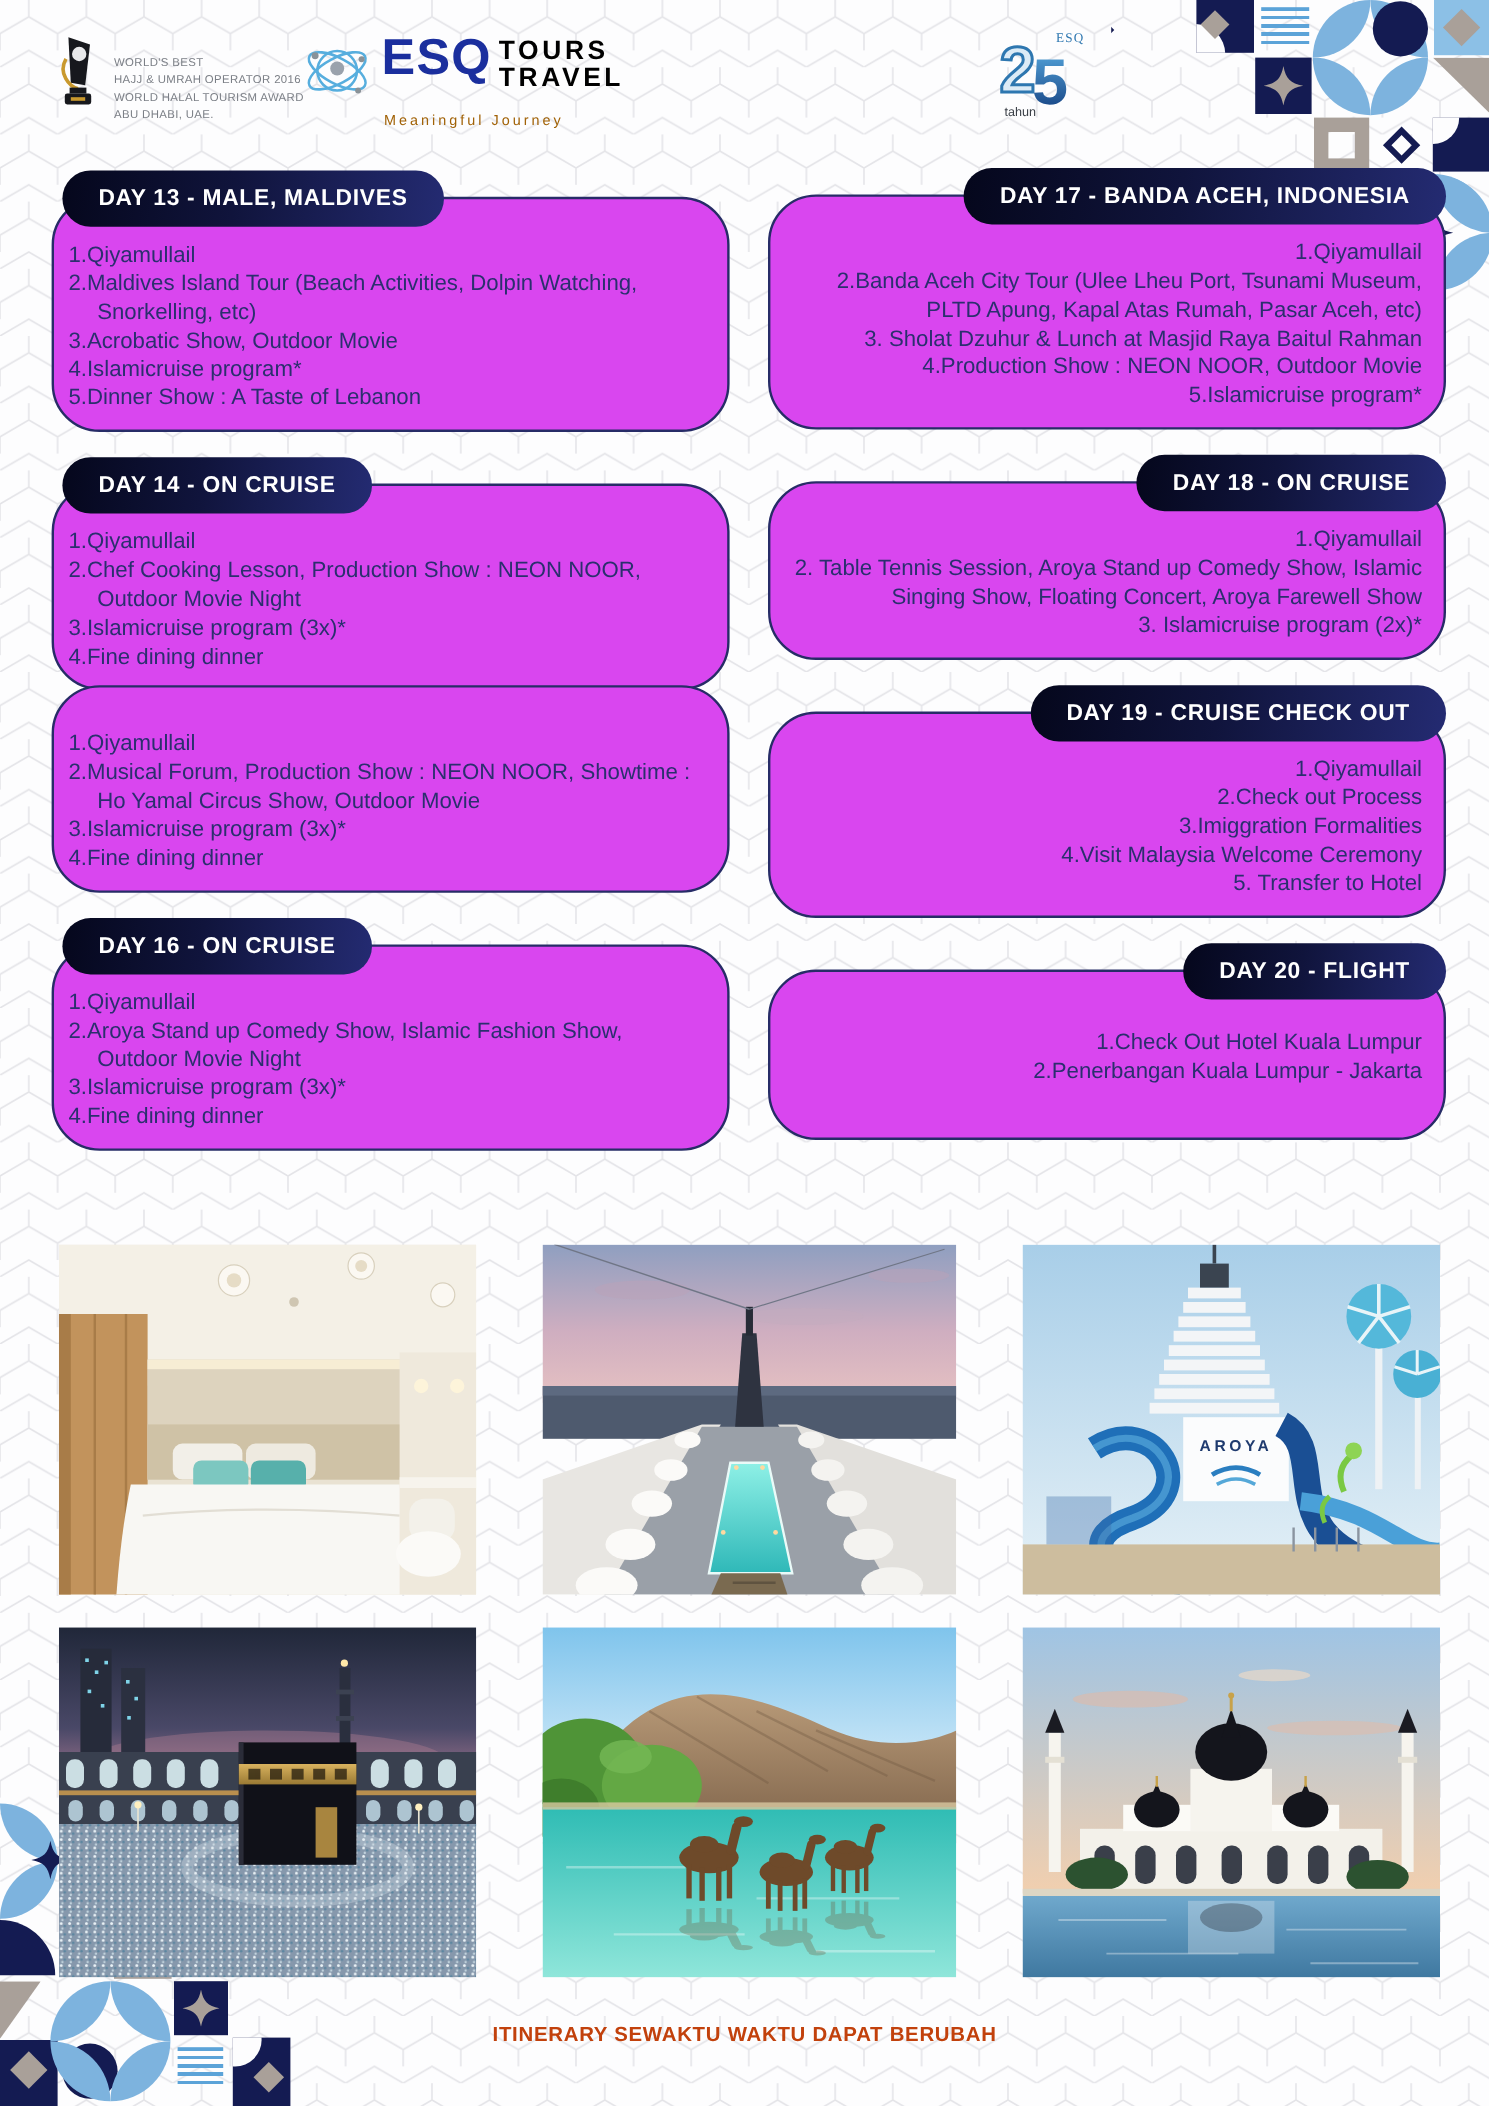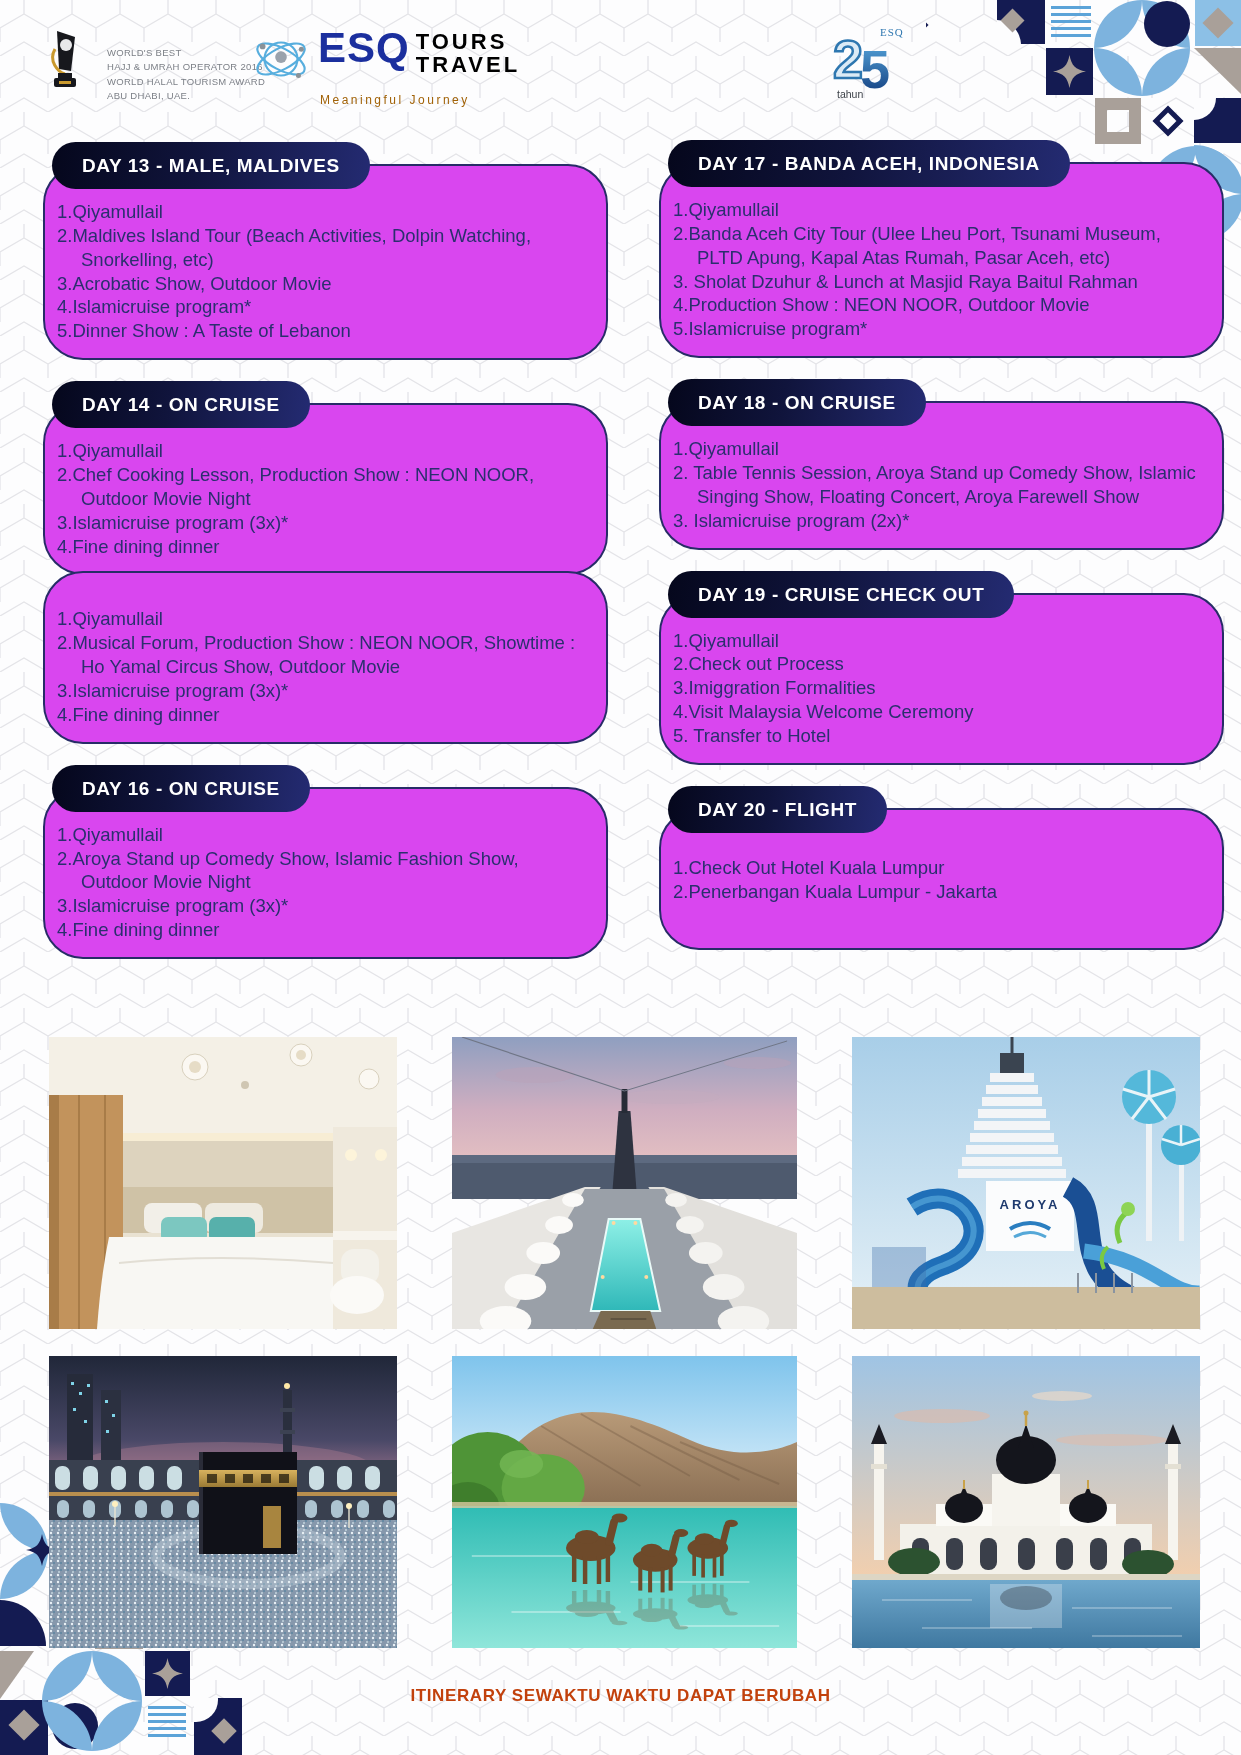--- a/index.html
+++ b/index.html
@@ -28,21 +28,21 @@
   .leaf-b{ border-radius:100% 0 100% 0; }
   .q-tr  { border-radius:0 100% 0 0; }
   .stripes { background:repeating-linear-gradient(180deg,#5ba3d8 0 3px,rgba(0,0,0,0) 3px 7px); }
   .frame { border:12px solid #a9a099; background:transparent; }
   .ringd { border:5px solid #141b52; background:transparent; transform:rotate(45deg); }
   .tri-tr{ background:#a9a099; clip-path:polygon(0 0,100% 0,100% 100%); }
   .tri-tl{ background:#a9a099; clip-path:polygon(0 0,100% 0,0 100%); }
   .star4 { position:absolute; }
   
   header { position:absolute; inset:0 auto auto 0; width:100%; height:140px; z-index:3; }
-  .award { position:absolute; left:45px; top:26px; display:flex; gap:22px; }
+  .award { position:absolute; left:45px; top:26px; display:flex; gap:10px; }
   .award-lines { padding-top:20px; font-size:9.5px; line-height:1.5; color:#7b7f86; letter-spacing:.3px; }
   .esq-logo { position:absolute; left:250px; top:28px; }
   .esq-row { display:flex; align-items:flex-start; gap:6px; }
   .esq-word { font-size:42px; font-weight:700; color:#1b2f9e; line-height:.95; letter-spacing:1px; }
   .tt { display:flex; flex-direction:column; padding-top:2px; }
   .tt span { font-size:22px; font-weight:700; color:#000000; letter-spacing:3px; line-height:1.05; }
   .tagline { margin-top:3px; margin-left:70px; font-size:12px; color:#a16207; letter-spacing:2.5px; }
   .license { position:absolute; left:500px; top:42px; font-size:17.5px; font-weight:700;
              color:#1b2164; line-height:1.38; letter-spacing:.4px; word-spacing:5px; }
   .logo25 { position:absolute; left:833px; top:26px; width:80px; height:84px; }
@@ -50,21 +50,21 @@
                   color:#dcebf6; -webkit-text-stroke:2.5px #2e77b0; line-height:1; }
   .logo25 .five { position:absolute; left:27px; top:16px; font-size:54px; font-weight:700; line-height:1;
                   background:linear-gradient(180deg,#55a4da,#123d7e);
                   -webkit-background-clip:text; background-clip:text; color:transparent; }
   .logo25 .esq25 { position:absolute; left:47px; top:0; font-family:"Liberation Serif",serif;
                   font-size:11px; color:#2e77b0; letter-spacing:1px; }
   .logo25 .tahun { position:absolute; left:4px; top:62px; font-size:10.5px; color:#3a3f46; }
   
   .col { position:absolute; width:565px; z-index:3; }
   .col-left  { left:43px;  top:142px; }
-  .col-right { left:659px; top:140px; }
+  .col-right { left:640px; top:140px;text-align:right; }
   .day + .day { margin-top:21px; }
   .pill { position:relative; z-index:2; display:inline-block; margin-left:9px;
           padding:13px 30px 12px; border-radius:40px; color:#fff;
           font-size:19px; font-weight:700; letter-spacing:.6px;
           background:linear-gradient(97deg,#05071c 0%,#10143c 45%,#242b72 100%); }
   .card { position:relative; z-index:1; margin-top:-25px;
           background:#d946ef; border:2.5px solid #272c67; border-radius:40px;
           padding:34px 18px 15px 12px; }
   .card ol { list-style:none; counter-reset:n; font-size:18.5px; line-height:1.29; color:#2b2f6e; }
   .card li { counter-increment:n; padding-left:24px; text-indent:-24px; }

